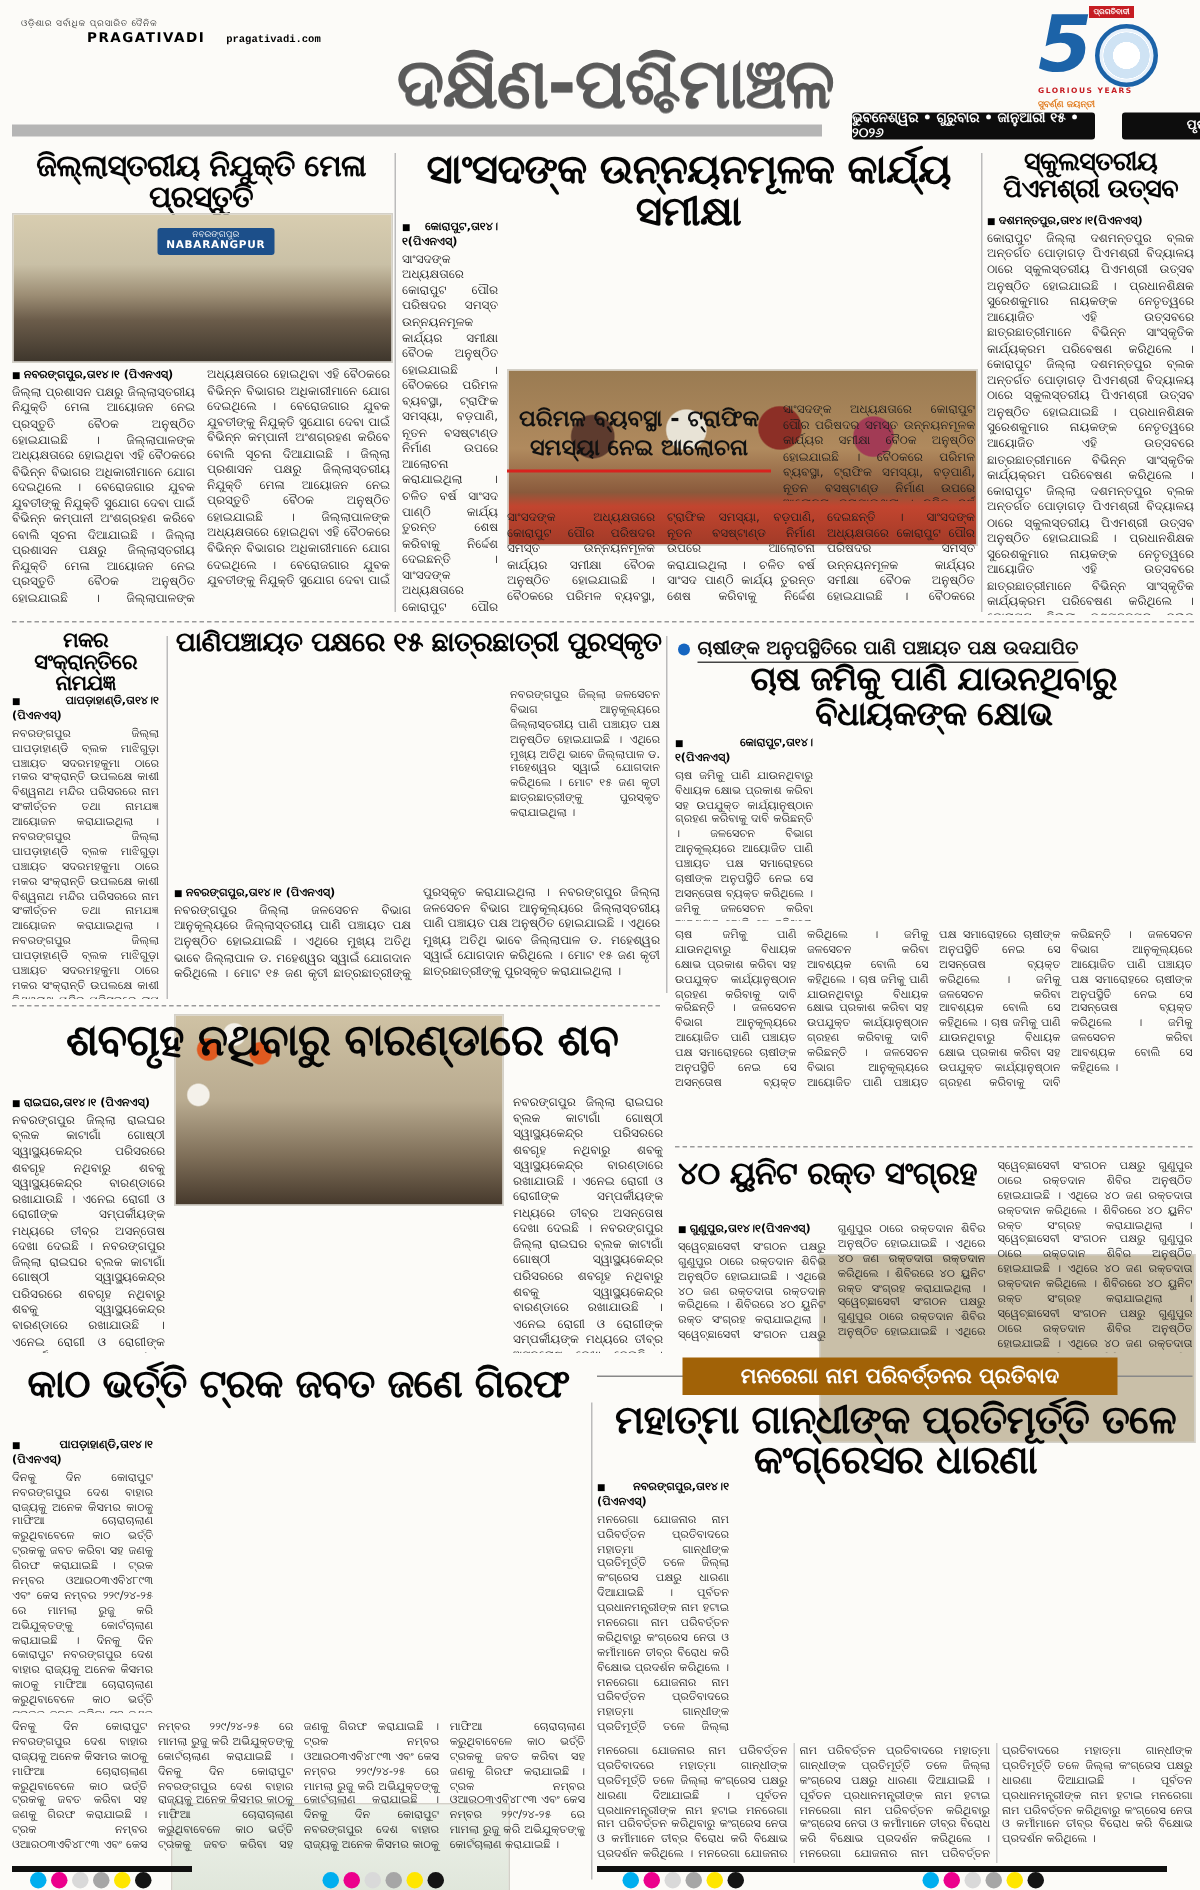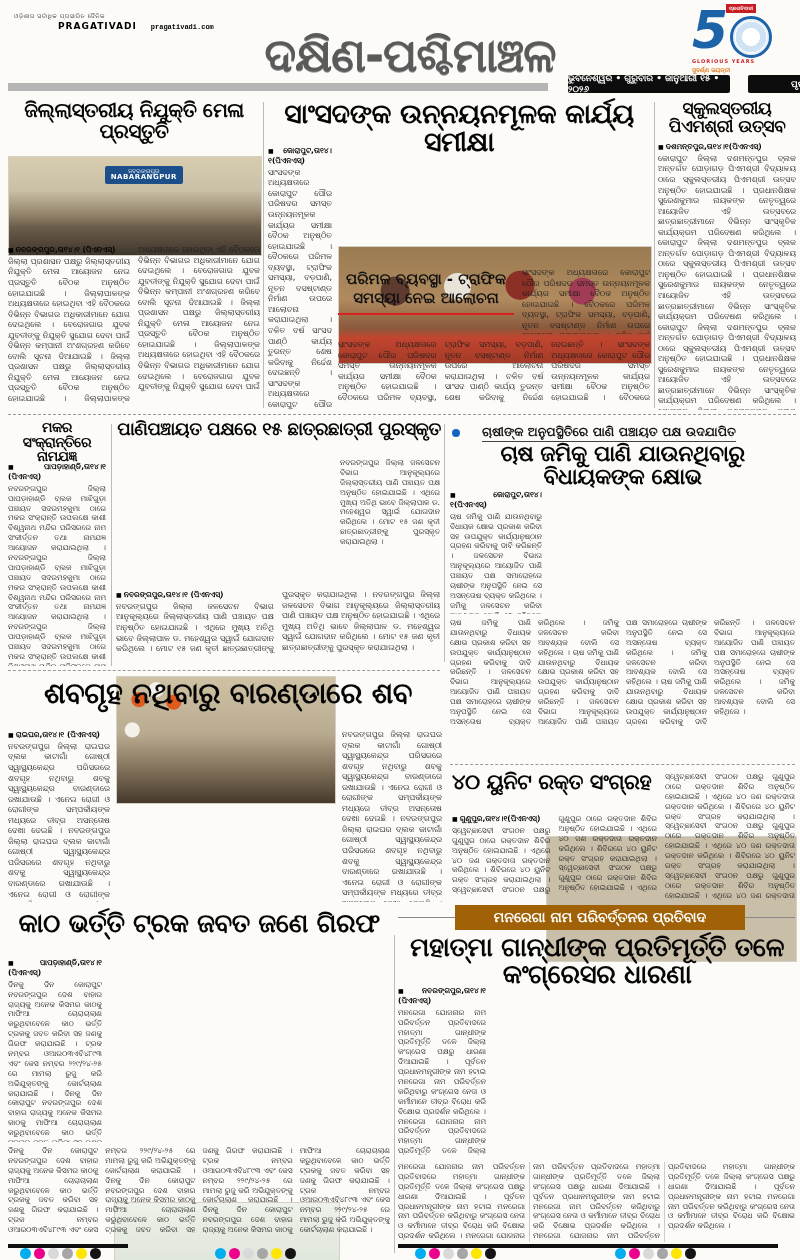--- a/index.html
+++ b/index.html
@@ -36,21 +36,21 @@
   .cols2{column-count:2;column-gap:8px;}
   .cols3{column-count:3;column-gap:8px;}
   .cols4{column-count:4;column-gap:7px;}
   .rule-cols{column-rule:1px solid #ccc;}
   .vdiv{width:1px;background:#bbb;}
   .hdash{border-top:1px dashed #999;height:0;}
   .hline{background:#888;height:1px;}
   .subhead{font-size:15px;font-weight:800;text-align:center;line-height:1.25;border-bottom:2px solid #d8231f;padding-bottom:5px;}
   .kicker{display:flex;align-items:center;gap:5px;}
   .kicker-dot{width:8px;height:8px;border-radius:50%;background:#1565c0;flex:0 0 auto;}
-  .kicker-text{font-size:12.5px;font-weight:800;border-bottom:1px solid #444;padding-bottom:1px;margin-left:17px;}
+  .kicker-text{font-size:12.5px;font-weight:800;border-bottom:1px solid #444;padding-bottom:1px;}
   .banner{background:#a16207;color:#fff;font-size:14px;font-weight:800;display:flex;align-items:center;justify-content:center;}
   .endbar{background:#101010;}
   
   .photo{position:relative;overflow:hidden;border:1px solid #d3d0c8;}
   .ph-meeting{background:linear-gradient(180deg,#d8cdb0 0%,#c9c0a6 34%,#9c8d74 55%,#6b5c4a 72%,#3e362c 100%);}
   .ph-sign{position:absolute;top:9%;left:38%;background:#1c4f8a;color:#fff;text-align:center;padding:2px 6px;border-radius:2px;}
   .ph-sign .l1{font-size:6px;line-height:1.1;}
   .ph-sign .l2{font-size:7px;font-weight:bold;letter-spacing:.5px;line-height:1.1;}
   .ph-group{background:
      radial-gradient(circle at 18% 38%,#5d3b2e 0 14px,transparent 15px),
@@ -100,21 +100,21 @@
   </div>
   <div class="anniv-years">GLORIOUS YEARS</div>
   <div class="anniv-sub">ସୁବର୍ଣ୍ଣ ଜୟନ୍ତୀ</div>
 </div>
 
 <div class="abs grayrule" style="left:8px;top:83px;width:540px;height:8px;"></div>
 <div class="abs blackbox" style="left:568px;top:75px;width:162px;height:18px;">ଭୁବନେଶ୍ୱର • ଗୁରୁବାର • ଜାନୁଆରୀ ୧୫ • ୨୦୨୬</div>
 <div class="abs blackbox" style="left:748px;top:75px;width:48px;height:18px;padding-left:36px;">ପୃଷ୍ଠା: ୫</div>
 
 <div class="abs hl" style="left:8px;top:100px;width:252px;font-size:20px;text-align:center;">ଜିଲ୍ଲାସ୍ତରୀୟ ନିଯୁକ୍ତି ମେଳା ପ୍ରସ୍ତୁତି</div>
-<div class="abs photo ph-meeting" style="left:8px;top:156px;width:252px;height:98px;">
+<div class="abs photo ph-meeting" style="left:8px;top:142px;width:252px;height:98px;">
   <div class="ph-sign">
     <div class="l1">ନବରଙ୍ଗପୁର</div>
     <div class="l2">NABARANGPUR</div>
   </div>
 </div>
 <div class="abs cols2 bt" style="left:8px;top:245px;width:252px;height:165px;">
   <div class="dateline">ନବରଙ୍ଗପୁର,ତା୧୪।୧ (ପିଏନଏସ୍)</div>
   <span>ଜିଲ୍ଲା ପ୍ରଶାସନ ପକ୍ଷରୁ ଜିଲ୍ଲାସ୍ତରୀୟ ନିଯୁକ୍ତି ମେଳା ଆୟୋଜନ ନେଇ ପ୍ରସ୍ତୁତି ବୈଠକ ଅନୁଷ୍ଠିତ ହୋଇଯାଇଛି । ଜିଲ୍ଲାପାଳଙ୍କ ଅଧ୍ୟକ୍ଷତାରେ ହୋଇଥିବା ଏହି ବୈଠକରେ ବିଭିନ୍ନ ବିଭାଗର ଅଧିକାରୀମାନେ ଯୋଗ ଦେଇଥିଲେ । ବେରୋଜଗାର ଯୁବକ ଯୁବତୀଙ୍କୁ ନିଯୁକ୍ତି ସୁଯୋଗ ଦେବା ପାଇଁ ବିଭିନ୍ନ କମ୍ପାନୀ ଅଂଶଗ୍ରହଣ କରିବେ ବୋଲି ସୂଚନା ଦିଆଯାଇଛି । ଜିଲ୍ଲା ପ୍ରଶାସନ ପକ୍ଷରୁ ଜିଲ୍ଲାସ୍ତରୀୟ ନିଯୁକ୍ତି ମେଳା ଆୟୋଜନ ନେଇ ପ୍ରସ୍ତୁତି ବୈଠକ ଅନୁଷ୍ଠିତ ହୋଇଯାଇଛି । ଜିଲ୍ଲାପାଳଙ୍କ ଅଧ୍ୟକ୍ଷତାରେ ହୋଇଥିବା ଏହି ବୈଠକରେ ବିଭିନ୍ନ ବିଭାଗର ଅଧିକାରୀମାନେ ଯୋଗ ଦେଇଥିଲେ । ବେରୋଜଗାର ଯୁବକ ଯୁବତୀଙ୍କୁ ନିଯୁକ୍ତି ସୁଯୋଗ ଦେବା ପାଇଁ ବିଭିନ୍ନ କମ୍ପାନୀ ଅଂଶଗ୍ରହଣ କରିବେ ବୋଲି ସୂଚନା ଦିଆଯାଇଛି । ଜିଲ୍ଲା ପ୍ରଶାସନ ପକ୍ଷରୁ ଜିଲ୍ଲାସ୍ତରୀୟ ନିଯୁକ୍ତି ମେଳା ଆୟୋଜନ ନେଇ ପ୍ରସ୍ତୁତି ବୈଠକ ଅନୁଷ୍ଠିତ ହୋଇଯାଇଛି । ଜିଲ୍ଲାପାଳଙ୍କ ଅଧ୍ୟକ୍ଷତାରେ ହୋଇଥିବା ଏହି ବୈଠକରେ ବିଭିନ୍ନ ବିଭାଗର ଅଧିକାରୀମାନେ ଯୋଗ ଦେଇଥିଲେ । ବେରୋଜଗାର ଯୁବକ ଯୁବତୀଙ୍କୁ ନିଯୁକ୍ତି ସୁଯୋଗ ଦେବା ପାଇଁ ବିଭିନ୍ନ କମ୍ପାନୀ ଅଂଶଗ୍ରହଣ କରିବେ ବୋଲି ସୂଚନା ଦିଆଯାଇଛି ।</span>
 </div>
 

